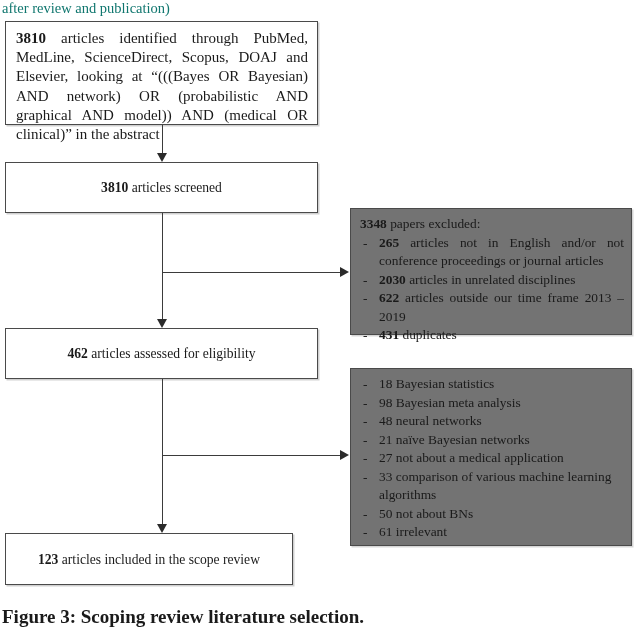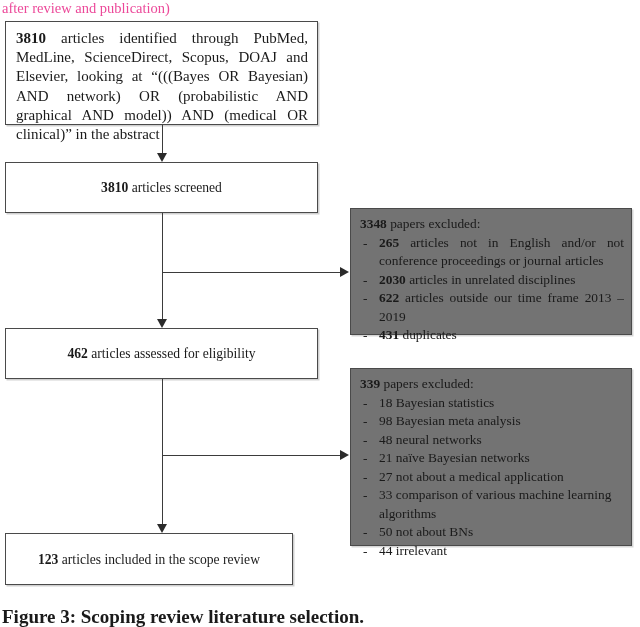--- a/index.html
+++ b/index.html
@@ -25,21 +25,21 @@
 
   
   .abs { position: absolute; }
 
   
   .page-top-text {
     left: 2px;
     top: -1px;
     font-size: 14.5px;
     line-height: 19px;
-    color: #ec4899;
+    color: #0f766e;
     white-space: nowrap;
   }
 
   
   .flow-box {
     border: 1.4px solid #4a4a4a;
     background: #ffffff;
     box-sizing: border-box;
   }
   .flow-box.shadowed {
@@ -224,23 +224,20 @@
     </p>
   </div>
 
   <div class="abs vline" id="conn-v3"></div>
   <div class="abs arrow-down" id="conn-v3-head"></div>
 
   <div class="abs hline" id="conn-h2"></div>
   <div class="abs arrow-right" id="conn-h2-head"></div>
 
   <div class="abs excl-box" id="box-excluded-2">
-    <p class="excl-head">
-      <span class="bold">339</span><span> papers excluded:</span>
-    </p>
     <ul class="excl-list">
       <li>
         <span class="dash">-</span>
         <span>18</span><span> Bayesian statistics</span>
       </li>
       <li>
         <span class="dash">-</span>
         <span>98</span><span> Bayesian meta analysis</span>
       </li>
       <li>
@@ -258,21 +255,21 @@
       <li>
         <span class="dash">-</span>
         <span>33</span><span> comparison of various machine learning algorithms</span>
       </li>
       <li>
         <span class="dash">-</span>
         <span>50</span><span> not about BNs</span>
       </li>
       <li>
         <span class="dash">-</span>
-        <span>44</span><span> irrelevant</span>
+        <span>61</span><span> irrelevant</span>
       </li>
     </ul>
   </div>
 
   <div class="abs flow-box shadowed single" id="box-included">
     <p class="btext">
       <span class="bold">123</span><span> articles included in the scope review</span>
     </p>
   </div>
 

